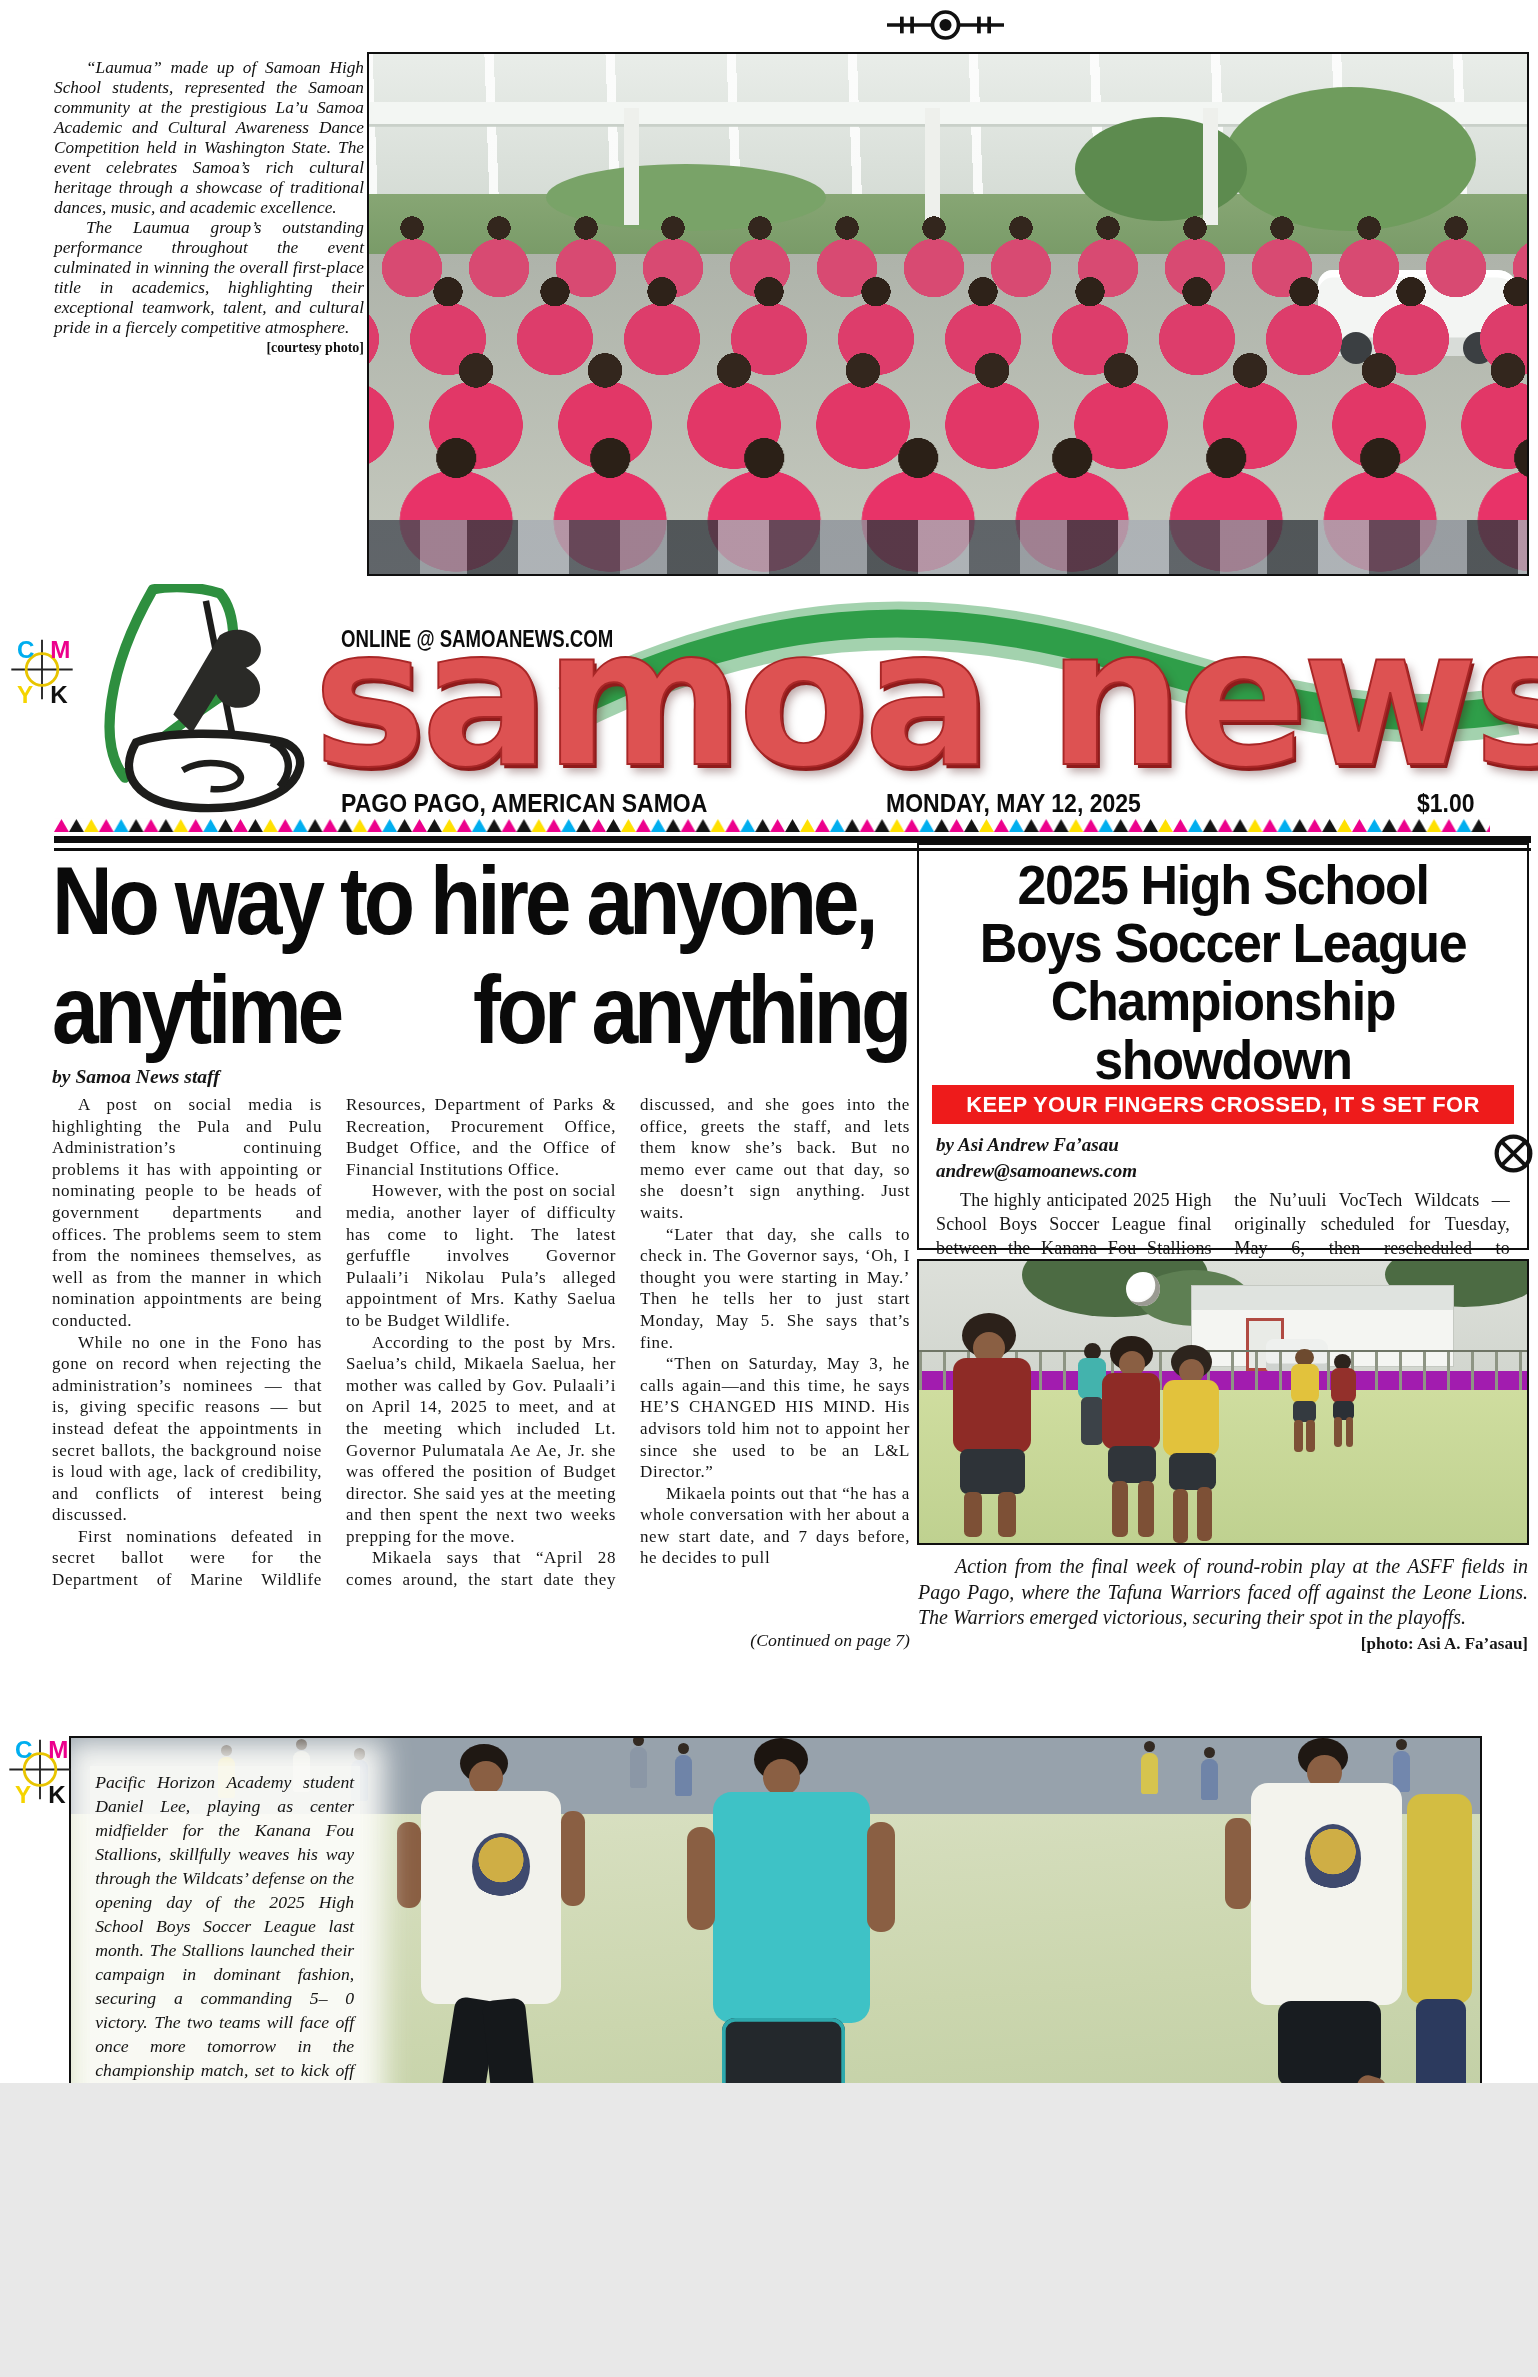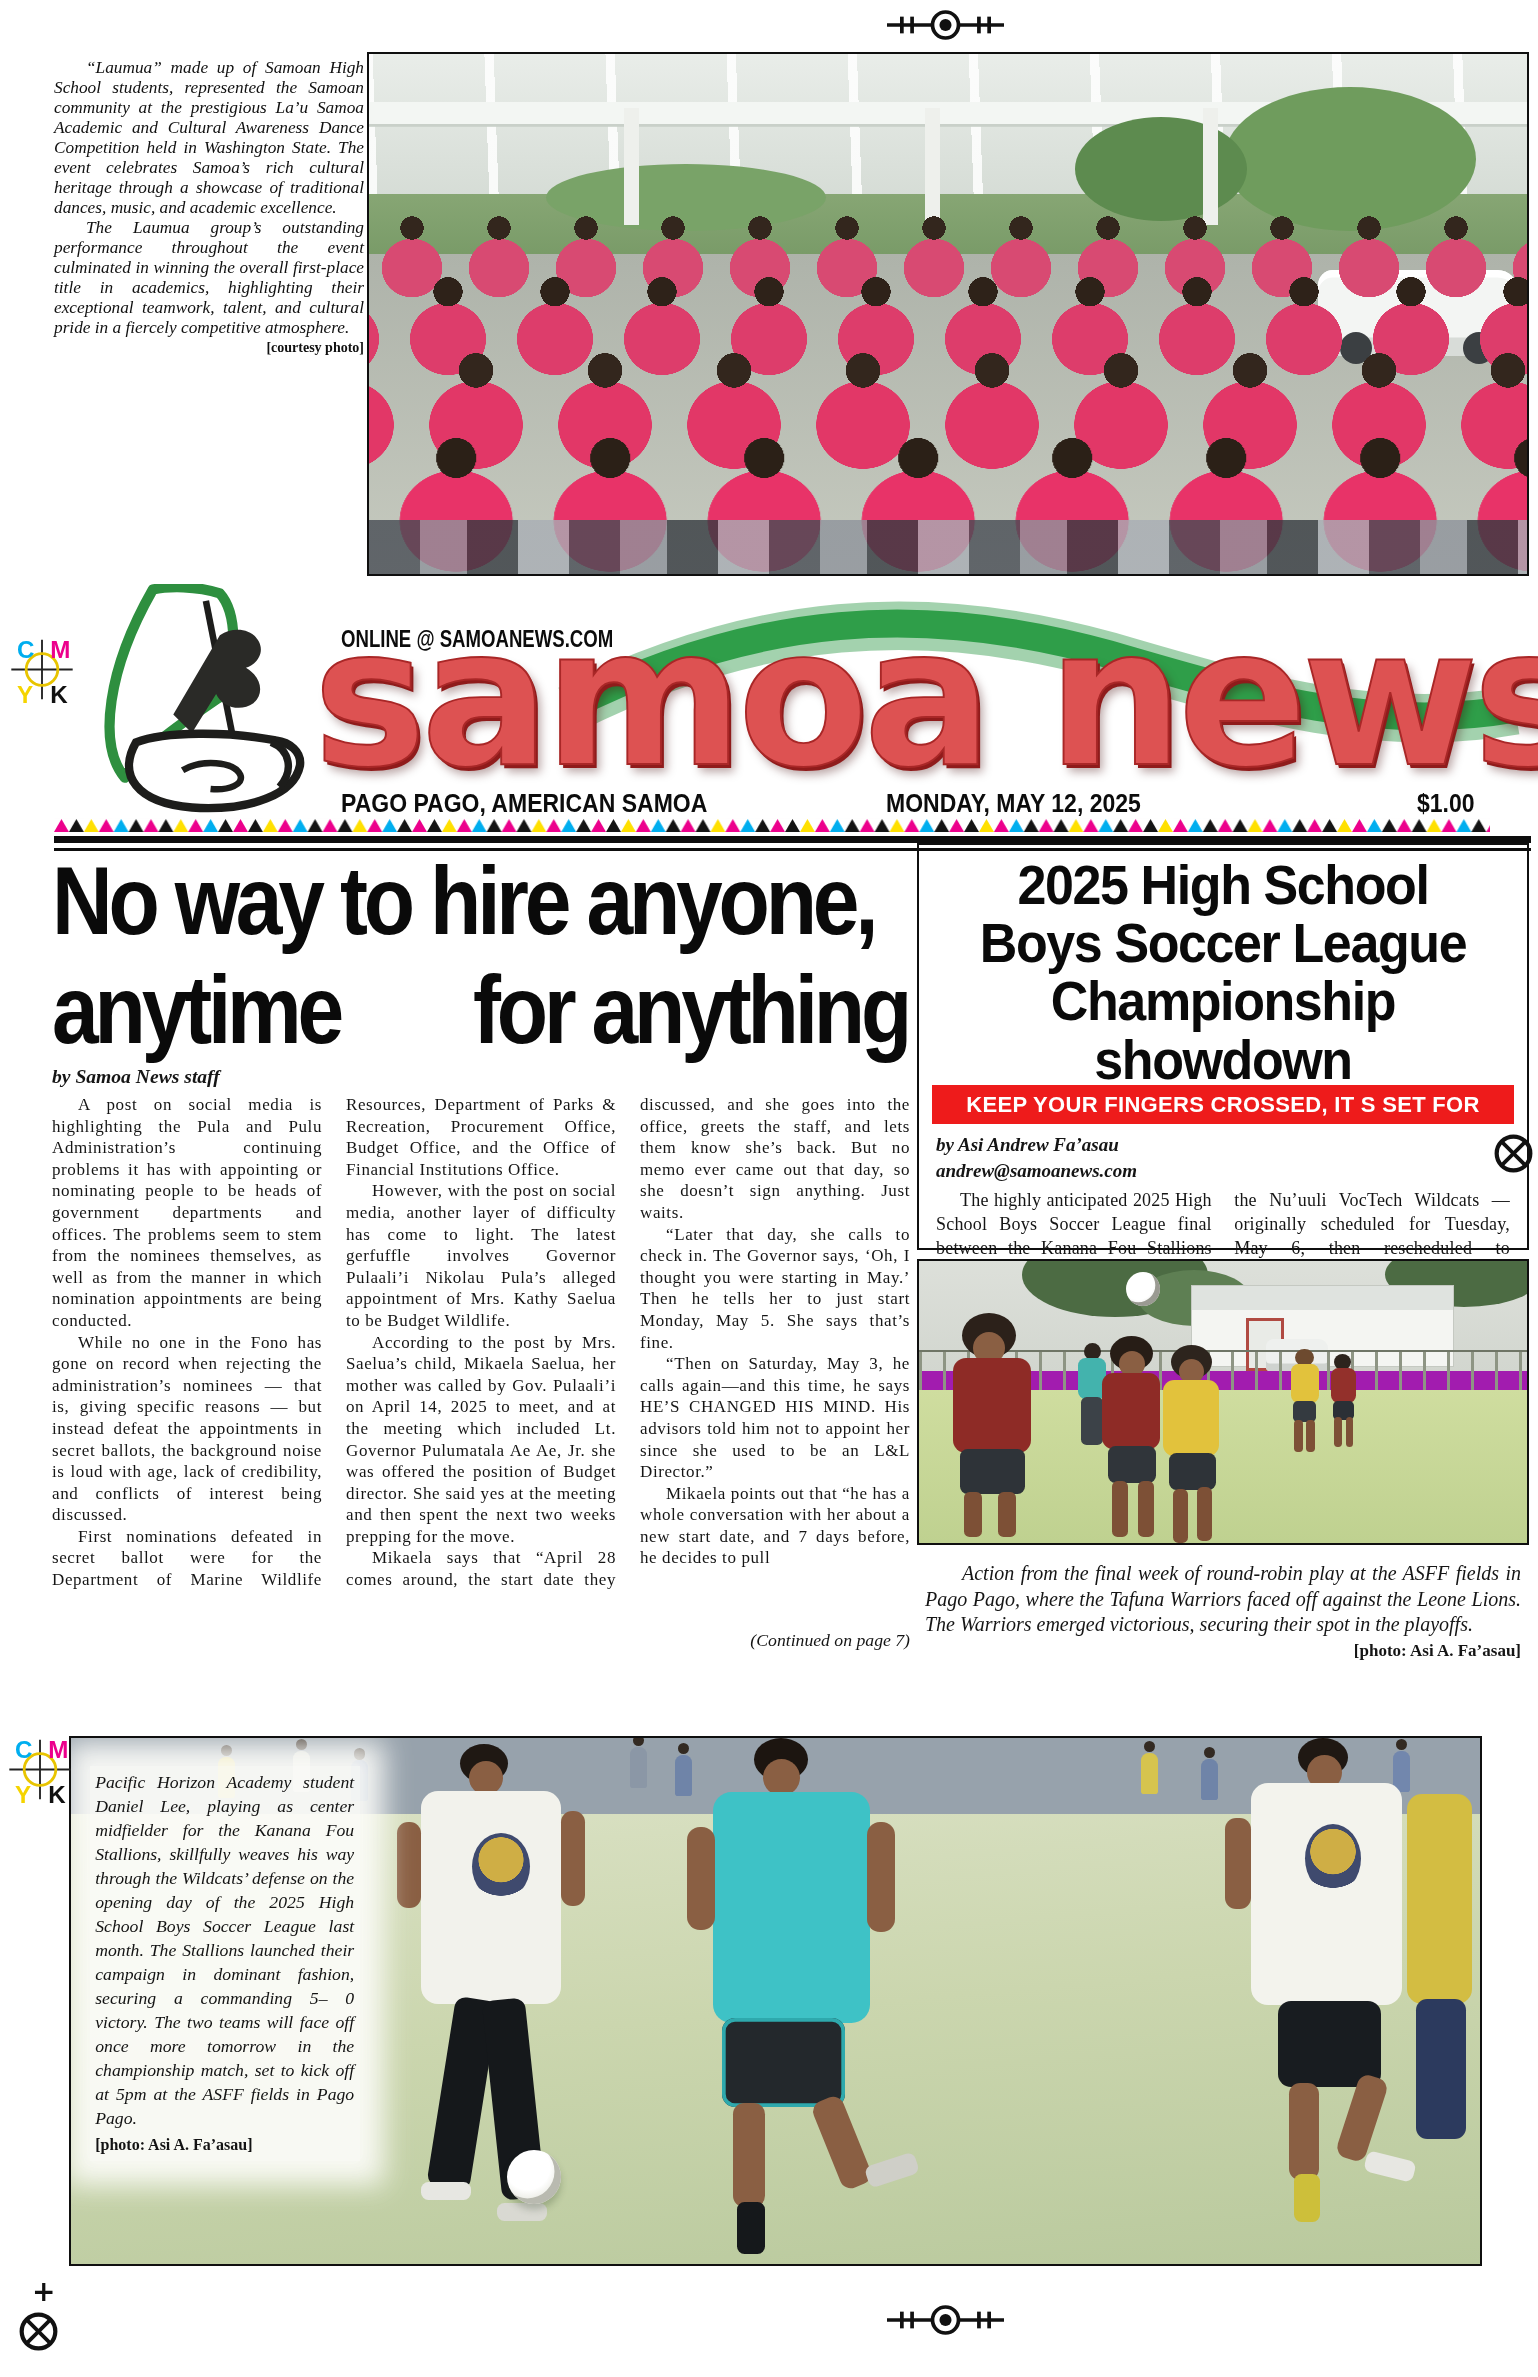--- a/index.html
+++ b/index.html
@@ -1,16 +1,16 @@
 <!DOCTYPE html>
 <html style="font-size:15px"><head>
 <meta charset="utf-8">
 <style>
   html,body{margin:0;padding:0;background:#e8e8e8;}
-  .page{position:relative;width:1538px;height:2377px;background:#ffffff;overflow:hidden;
+  .page{position:relative;width:1538px;height:2083px;background:#ffffff;overflow:hidden;
         font-family:"Liberation Serif",serif;color:#151515;}
   .abs{position:absolute;}
 
   
   .regmark{position:absolute;}
   .cmyk{position:absolute;width:62px;height:93px;}
   .cmyk text{font-family:"Liberation Sans",sans-serif;font-weight:bold;font-size:26px;}
   .plusmark{position:absolute;font-family:"DejaVu Sans",sans-serif;font-size:28px;font-weight:bold;color:#111;}
 
   
@@ -108,21 +108,21 @@
     box-shadow:inset 0 -7.5px 0 #cfd3cf;}
   .ph2-fence{position:absolute;left:0;top:89px;right:0;height:39px;
     background:repeating-linear-gradient(90deg,#8e9584 0 2.8px,transparent 2.8px 24px);border-top:2.8px solid #6f7566;}
   .ph2-field{position:absolute;left:0;top:129px;right:0;bottom:0;background:linear-gradient(#cfdd9f,#bfd190);}
   .ph2-ball{position:absolute;left:207px;top:11.2px;width:34px;height:34px;border-radius:50%;
     background:radial-gradient(circle at 35% 35%,#ffffff 50%,#cfcfc8 100%);box-shadow:inset -4.7px -3.7px 0 #9a9a92;}
 
   
   .s-caption{position:absolute;left:917px;top:1553px;width:612px;font-style:italic;
     font-size:20px;line-height:25.5px;text-align:justify;}
-  .s-caption p{margin:8px;text-indent:37px;}
+  .s-caption p{margin:1px;text-indent:37px;}
   .s-cred{font-style:normal;font-weight:bold;font-size:17px;float:right;}
 
   
   .ph3-wall{position:absolute;left:0;top:0;right:0;height:76px;background:#97a2ac;border-bottom:3.7px solid #7e8a95;}
   .ph3-field{position:absolute;left:0;top:76px;right:0;bottom:0;
     background:linear-gradient(175deg,#dae1c4 0%,#cbd6ae 45%,#b9c99d 100%);}
   .figs{position:absolute;width:17px;height:41px;border-radius:7.5px 7.5px 2.8px 2.8px;}
   .figs::before{content:"";position:absolute;top:-12px;left:2.8px;width:11.2px;height:11.2px;border-radius:50%;background:#332a22;}
   .ph3-ball{position:absolute;left:436px;top:412px;width:54px;height:54px;border-radius:50%;
     background:radial-gradient(circle at 38% 32%,#ffffff 45%,#e3e4da 75%,#c9cabe 100%);

